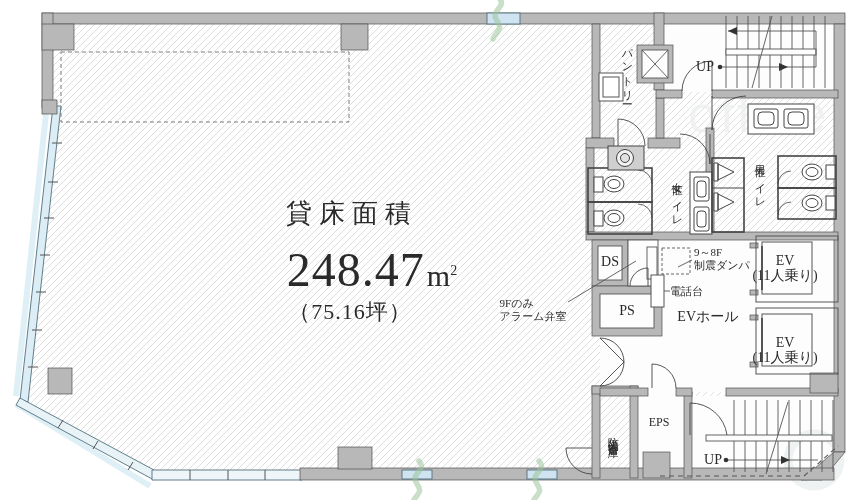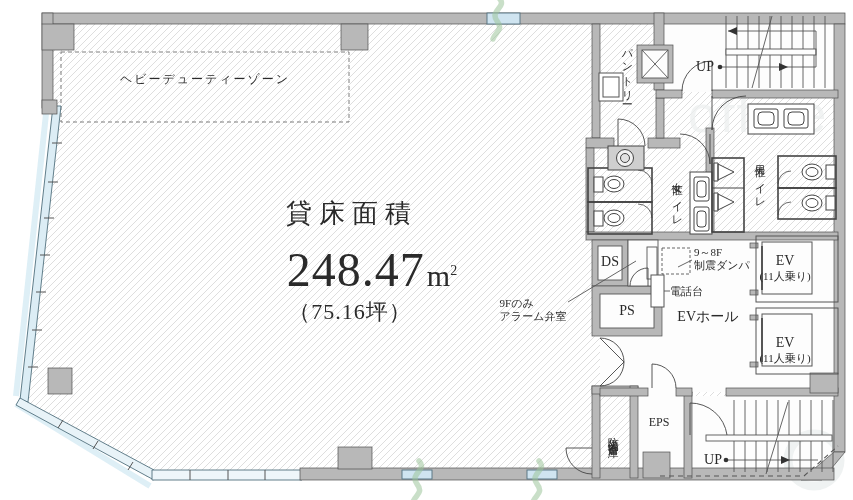--- a/index.html
+++ b/index.html
@@ -9,21 +9,21 @@
   .lbl{position:absolute;transform:translate(-50%,-50%);white-space:nowrap;line-height:1.15;
        font-family:"Liberation Serif","DejaVu Serif",serif;color:#2a2a2a;}
   .vert{writing-mode:vertical-rl;text-orientation:upright;letter-spacing:2px;}
   .tl{transform:none;} 
   .area-title{font-size:26px;letter-spacing:7px;}
   .area-row{display:flex;align-items:baseline;gap:2px;}
   .area-num{font-size:48px;letter-spacing:1px;}
   .area-unit{font-size:30px;}
   .area-unit sup{font-size:14px;}
   .area-tsubo{font-size:22px;letter-spacing:1px;}
-  .s11{font-size:11px;} .s12{font-size:12px;} .s13{font-size:14px;} .s14{font-size:12px;} .s9{font-size:11px;text-align:center;}
+  .s11{font-size:11px;} .s12{font-size:12px;} .s13{font-size:14px;} .s14{font-size:12px;} .s9{font-size:14px;text-align:center;}
   .two-line{text-align:left;}
   .ctr{text-align:left;}
 </style>
 </head>
 <body>
 
 <div class="stage">
 <svg width="853" height="500" viewBox="0 0 853 500">
   <defs>
     <pattern id="hatch" patternUnits="userSpaceOnUse" width="7" height="7">
@@ -225,21 +225,20 @@
     <path d="M648,286 V268 M648,268 A18,18 0 0 0 630,286"></path>
   </g>
 
   <g>
     <use href="#squig" x="497" y="14"></use>
     <use href="#squig" x="417" y="477"></use>
     <use href="#squig" x="537" y="477"></use>
   </g>
 </svg>
 
-<div class="lbl s12" style="left:205px;top:80px;letter-spacing:2px;">ヘビーデューティーゾーン</div>
 
 <div class="lbl area-title" style="left:352px;top:214px;">貸床面積</div>
 <div class="lbl" style="left:372px;top:270px;">
   <span class="area-row">
     <span class="area-num">248.47</span>
     <span class="area-unit"><span>m</span><sup>2</sup></span>
   </span>
 </div>
 <div class="lbl area-tsubo" style="left:350px;top:312px;">（75.16坪）</div>
 

